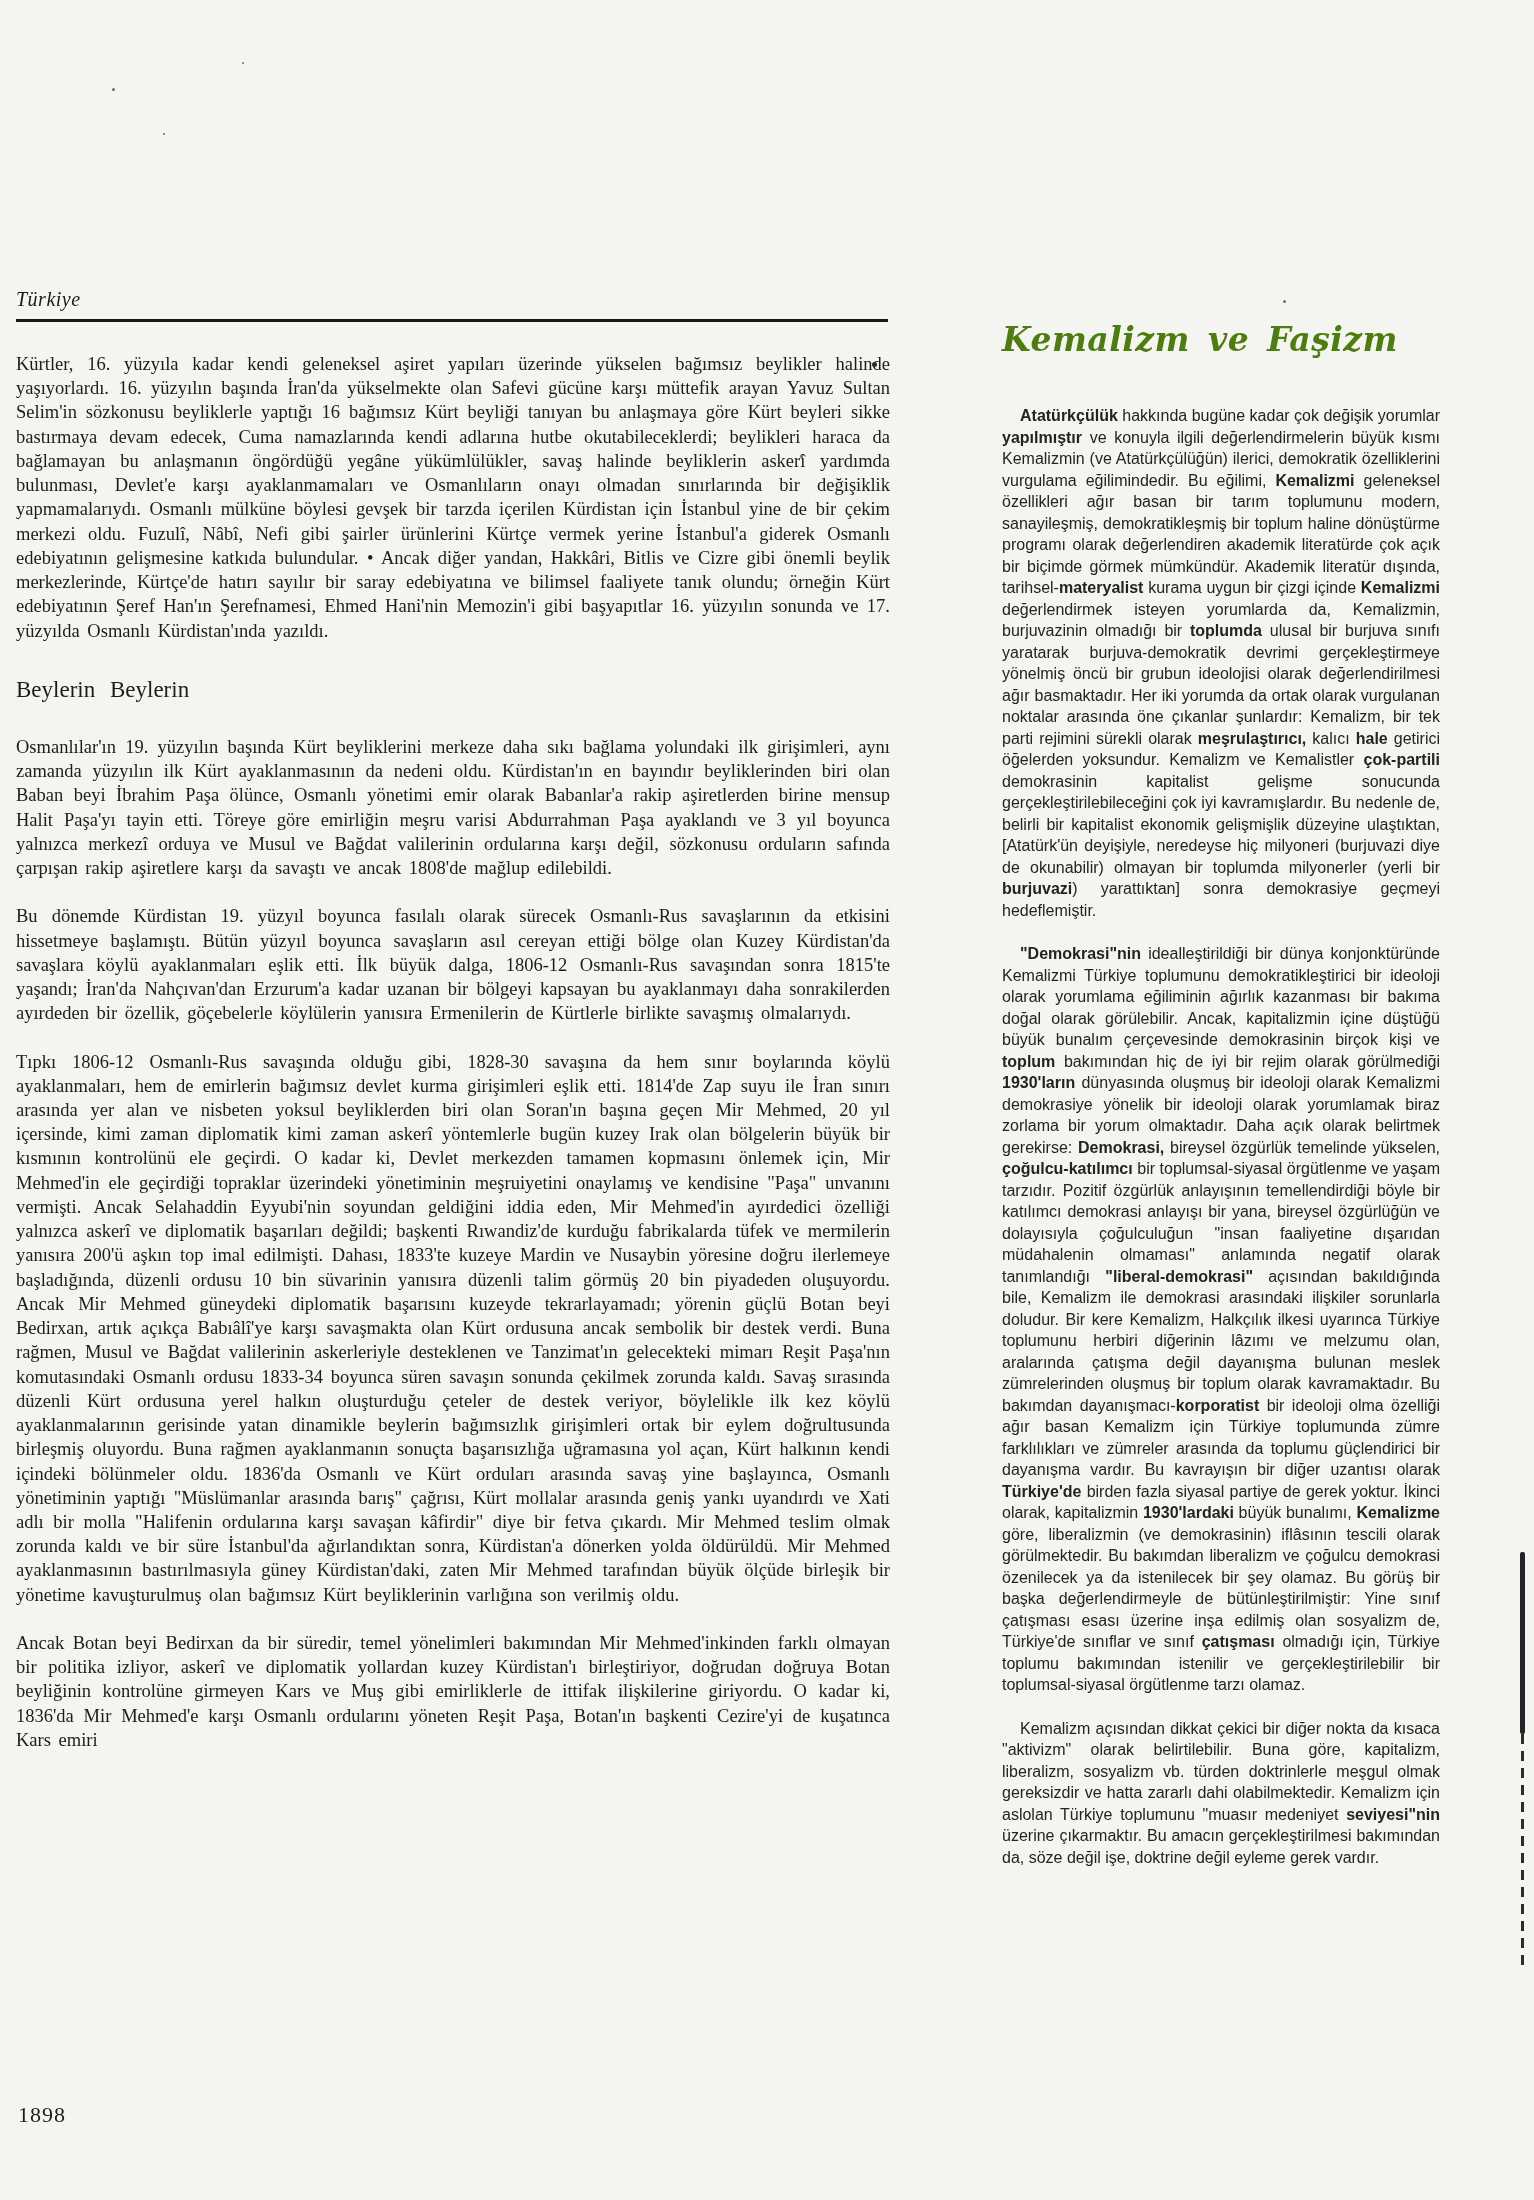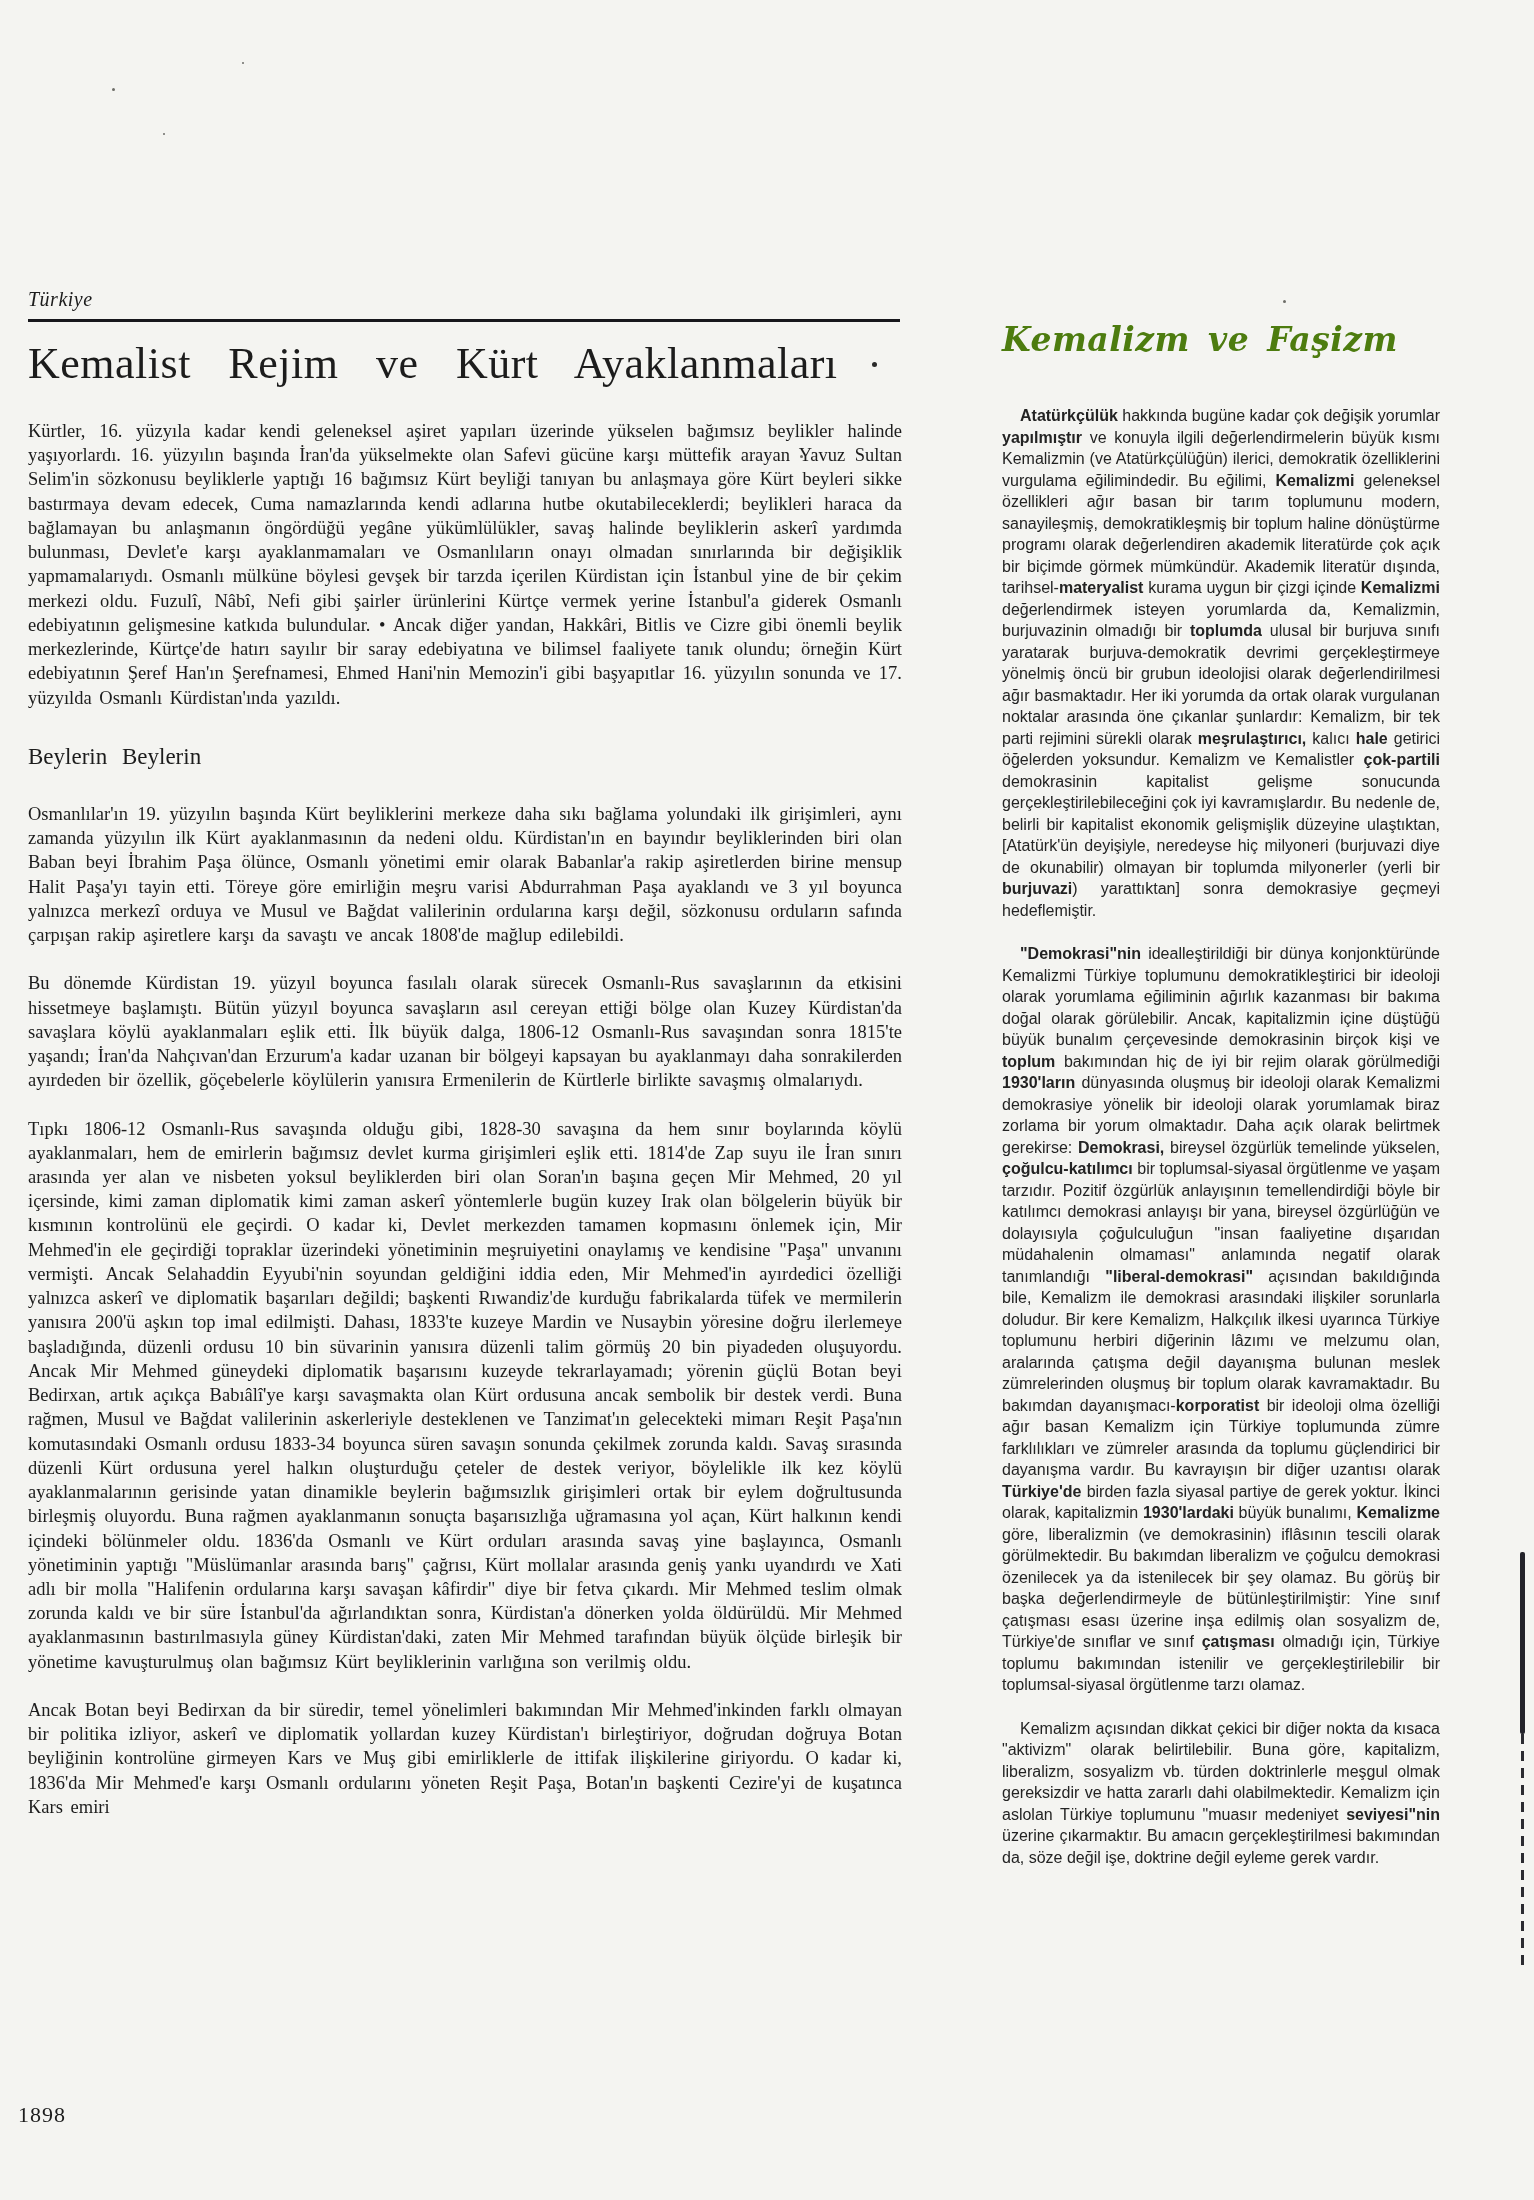--- a/index.html
+++ b/index.html
@@ -2,21 +2,21 @@
 <html style="--ink: #1c1c1c; --paper: #f4f4f1;"><head>
 <meta charset="utf-8">
 <style>
   :root { --ink:#1c1c1c; --paper:#f4f4f1; }
   html,body{margin:0;padding:0;background:#e8e8e6;}
   .page{
     position:relative; width:1534px; height:2200px; margin:0 auto;
     background:var(--paper); color:var(--ink); overflow:hidden;
   }
   
-  .left-col{position:absolute; left:16px; top:288px; width:874px;margin-left:12px;}
+  .left-col{position:absolute; left:16px; top:288px; width:874px;}
   .kicker{
     font-family:"Liberation Serif",serif; font-style:italic;
     font-size:20px; letter-spacing:.5px;
   }
   .rule{height:3px; background:#17171c; margin-top:8px; width:872px;}
   .title{
     font-family:"Liberation Serif",serif; font-weight:400;
     font-size:44px; margin:16px 0 0; word-spacing:26px; letter-spacing:.5px;
     white-space:nowrap;
   }
@@ -68,21 +68,20 @@
   .speck.s6{left:1283px; top:300px; width:3px; height:3px;}
 </style>
 </head>
 <body>
 
 <div class="page">
 
   <div class="left-col">
     <div class="kicker">Türkiye</div>
     <div class="rule"></div>
-    <h1 class="title">Kemalist Rejim ve Kürt Ayaklanmaları</h1>
     <div class="body">
         <p class="left-p"><span>Kürtler, 16. yüzyıla kadar kendi geleneksel aşiret yapıları üzerinde yükselen bağımsız beylikler halinde yaşıyorlardı. 16. yüzyılın başında İran'da yükselmekte olan Safevi gücüne karşı müttefik arayan Yavuz Sultan Selim'in sözkonusu beyliklerle yaptığı 16 bağımsız Kürt beyliği tanıyan bu anlaşmaya göre Kürt beyleri sikke bastırmaya devam edecek, Cuma namazlarında kendi adlarına hutbe okutabileceklerdi; beylikleri haraca da bağlamayan bu anlaşmanın öngördüğü yegâne yükümlülükler, savaş halinde beyliklerin askerî yardımda bulunması, Devlet'e karşı ayaklanmamaları ve Osmanlıların onayı olmadan sınırlarında bir değişiklik yapmamalarıydı. Osmanlı mülküne böylesi gevşek bir tarzda içerilen Kürdistan için İstanbul yine de bir çekim merkezi oldu. Fuzulî, Nâbî, Nefi gibi şairler ürünlerini Kürtçe vermek yerine İstanbul'a giderek Osmanlı edebiyatının gelişmesine katkıda bulundular. • Ancak diğer yandan, Hakkâri, Bitlis ve Cizre gibi önemli beylik merkezlerinde, Kürtçe'de hatırı sayılır bir saray edebiyatına ve bilimsel faaliyete tanık olundu; örneğin Kürt edebiyatının Şeref Han'ın </span><span class="seg-i">Şerefnamesi</span><span>, Ehmed Hani'nin </span><span class="seg-i">Memozin'i</span><span> gibi başyapıtlar 16. yüzyılın sonunda ve 17. yüzyılda Osmanlı Kürdistan'ında yazıldı.</span></p>
         <h3 class="left-h2">Beylerin Beylerin</h3>
         <p class="left-p"><span>Osmanlılar'ın 19. yüzyılın başında Kürt beyliklerini merkeze daha sıkı bağlama yolundaki ilk girişimleri, aynı zamanda yüzyılın ilk Kürt ayaklanmasının da nedeni oldu. Kürdistan'ın en bayındır beyliklerinden biri olan Baban beyi İbrahim Paşa ölünce, Osmanlı yönetimi emir olarak Babanlar'a rakip aşiretlerden birine mensup Halit Paşa'yı tayin etti. Töreye göre emirliğin meşru varisi Abdurrahman Paşa ayaklandı ve 3 yıl boyunca yalnızca merkezî orduya ve Musul ve Bağdat valilerinin ordularına karşı değil, sözkonusu orduların safında çarpışan rakip aşiretlere karşı da savaştı ve ancak 1808'de mağlup edilebildi.</span></p>
         <p class="left-p"><span>Bu dönemde Kürdistan 19. yüzyıl boyunca fasılalı olarak sürecek Osmanlı-Rus savaşlarının da etkisini hissetmeye başlamıştı. Bütün yüzyıl boyunca savaşların asıl cereyan ettiği bölge olan Kuzey Kürdistan'da savaşlara köylü ayaklanmaları eşlik etti. İlk büyük dalga, 1806-12 Osmanlı-Rus savaşından sonra 1815'te yaşandı; İran'da Nahçıvan'dan Erzurum'a kadar uzanan bir bölgeyi kapsayan bu ayaklanmayı daha sonrakilerden ayırdeden bir özellik, göçebelerle köylülerin yanısıra Ermenilerin de Kürtlerle birlikte savaşmış olmalarıydı.</span></p>
         <p class="left-p"><span>Tıpkı 1806-12 Osmanlı-Rus savaşında olduğu gibi, 1828-30 savaşına da hem sınır boylarında köylü ayaklanmaları, hem de emirlerin bağımsız devlet kurma girişimleri eşlik etti. 1814'de Zap suyu ile İran sınırı arasında yer alan ve nisbeten yoksul beyliklerden biri olan Soran'ın başına geçen Mir Mehmed, 20 yıl içersinde, kimi zaman diplomatik kimi zaman askerî yöntemlerle bugün kuzey Irak olan bölgelerin büyük bir kısmının kontrolünü ele geçirdi. O kadar ki, Devlet merkezden tamamen kopmasını önlemek için, Mir Mehmed'in ele geçirdiği topraklar üzerindeki yönetiminin meşruiyetini onaylamış ve kendisine "Paşa" unvanını vermişti. Ancak Selahaddin Eyyubi'nin soyundan geldiğini iddia eden, Mir Mehmed'in ayırdedici özelliği yalnızca askerî ve diplomatik başarıları değildi; başkenti Rıwandiz'de kurduğu fabrikalarda tüfek ve mermilerin yanısıra 200'ü aşkın top imal edilmişti. Dahası, 1833'te kuzeye Mardin ve Nusaybin yöresine doğru ilerlemeye başladığında, düzenli ordusu 10 bin süvarinin yanısıra düzenli talim görmüş 20 bin piyadeden oluşuyordu. Ancak Mir Mehmed güneydeki diplomatik başarısını kuzeyde tekrarlayamadı; yörenin güçlü Botan beyi Bedirxan, artık açıkça Babıâlî'ye karşı savaşmakta olan Kürt ordusuna ancak sembolik bir destek verdi. Buna rağmen, Musul ve Bağdat valilerinin askerleriyle desteklenen ve Tanzimat'ın gelecekteki mimarı Reşit Paşa'nın komutasındaki Osmanlı ordusu 1833-34 boyunca süren savaşın sonunda çekilmek zorunda kaldı. Savaş sırasında düzenli Kürt ordusuna yerel halkın oluşturduğu çeteler de destek veriyor, böylelikle ilk kez köylü ayaklanmalarının gerisinde yatan dinamikle beylerin bağımsızlık girişimleri ortak bir eylem doğrultusunda birleşmiş oluyordu. Buna rağmen ayaklanmanın sonuçta başarısızlığa uğramasına yol açan, Kürt halkının kendi içindeki bölünmeler oldu. 1836'da Osmanlı ve Kürt orduları arasında savaş yine başlayınca, Osmanlı yönetiminin yaptığı "Müslümanlar arasında barış" çağrısı, Kürt mollalar arasında geniş yankı uyandırdı ve Xati adlı bir molla "Halifenin ordularına karşı savaşan kâfirdir" diye bir fetva çıkardı. Mir Mehmed teslim olmak zorunda kaldı ve bir süre İstanbul'da ağırlandıktan sonra, Kürdistan'a dönerken yolda öldürüldü. Mir Mehmed ayaklanmasının bastırılmasıyla güney Kürdistan'daki, zaten Mir Mehmed tarafından büyük ölçüde birleşik bir yönetime kavuşturulmuş olan bağımsız Kürt beyliklerinin varlığına son verilmiş oldu.</span></p>
         <p class="left-p"><span>Ancak Botan beyi Bedirxan da bir süredir, temel yönelimleri bakımından Mir Mehmed'inkinden farklı olmayan bir politika izliyor, askerî ve diplomatik yollardan kuzey Kürdistan'ı birleştiriyor, doğrudan doğruya Botan beyliğinin kontrolüne girmeyen Kars ve Muş gibi emirliklerle de ittifak ilişkilerine giriyordu. O kadar ki, 1836'da Mir Mehmed'e karşı Osmanlı ordularını yöneten Reşit Paşa, Botan'ın başkenti Cezire'yi de kuşatınca Kars emiri</span></p>
       </div>
   </div>
 

